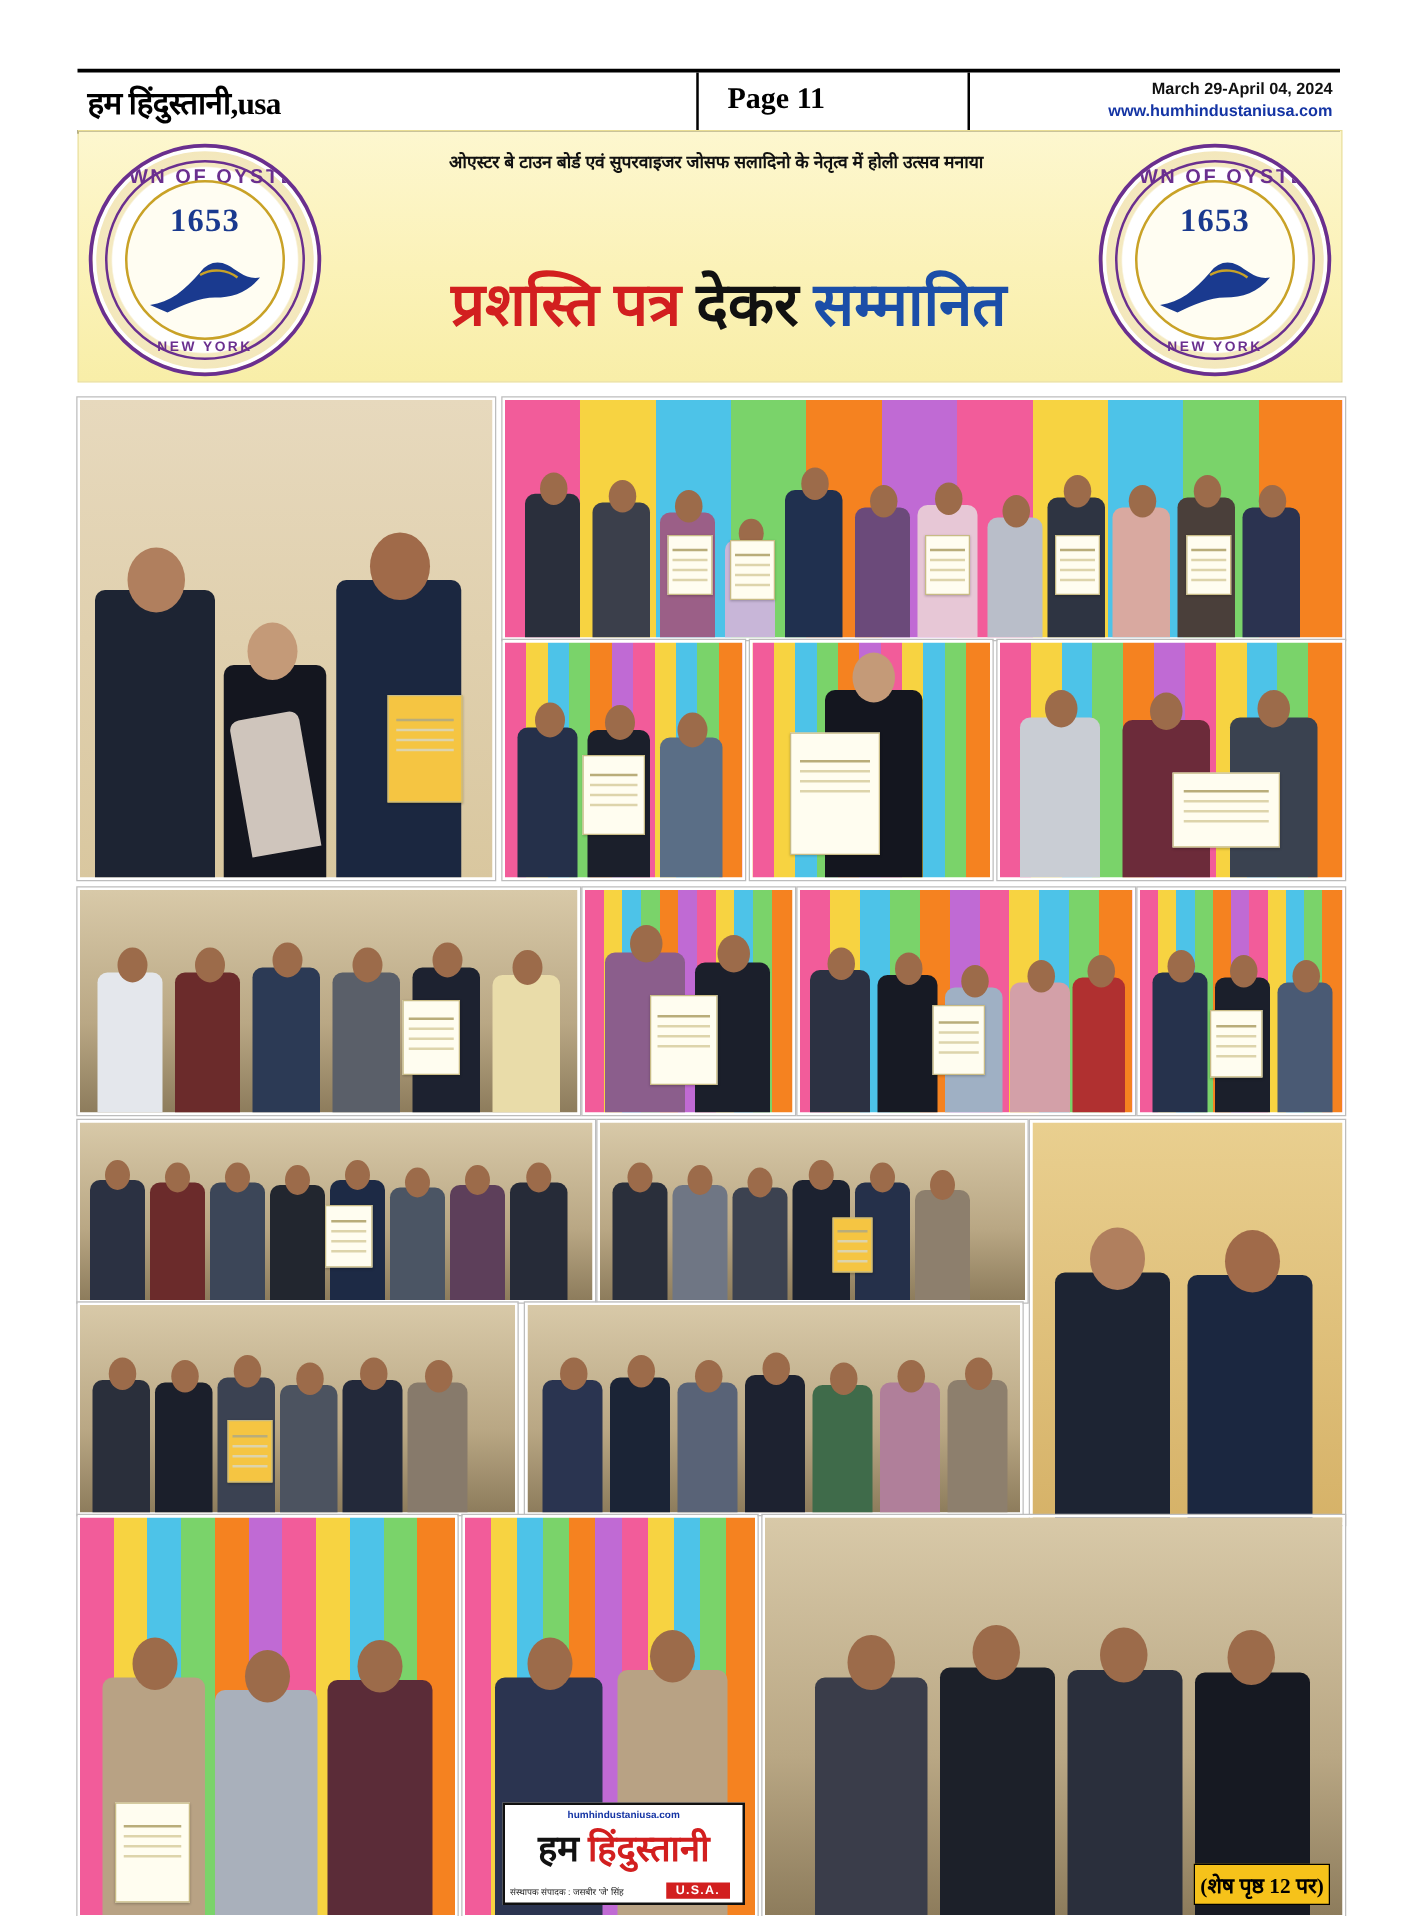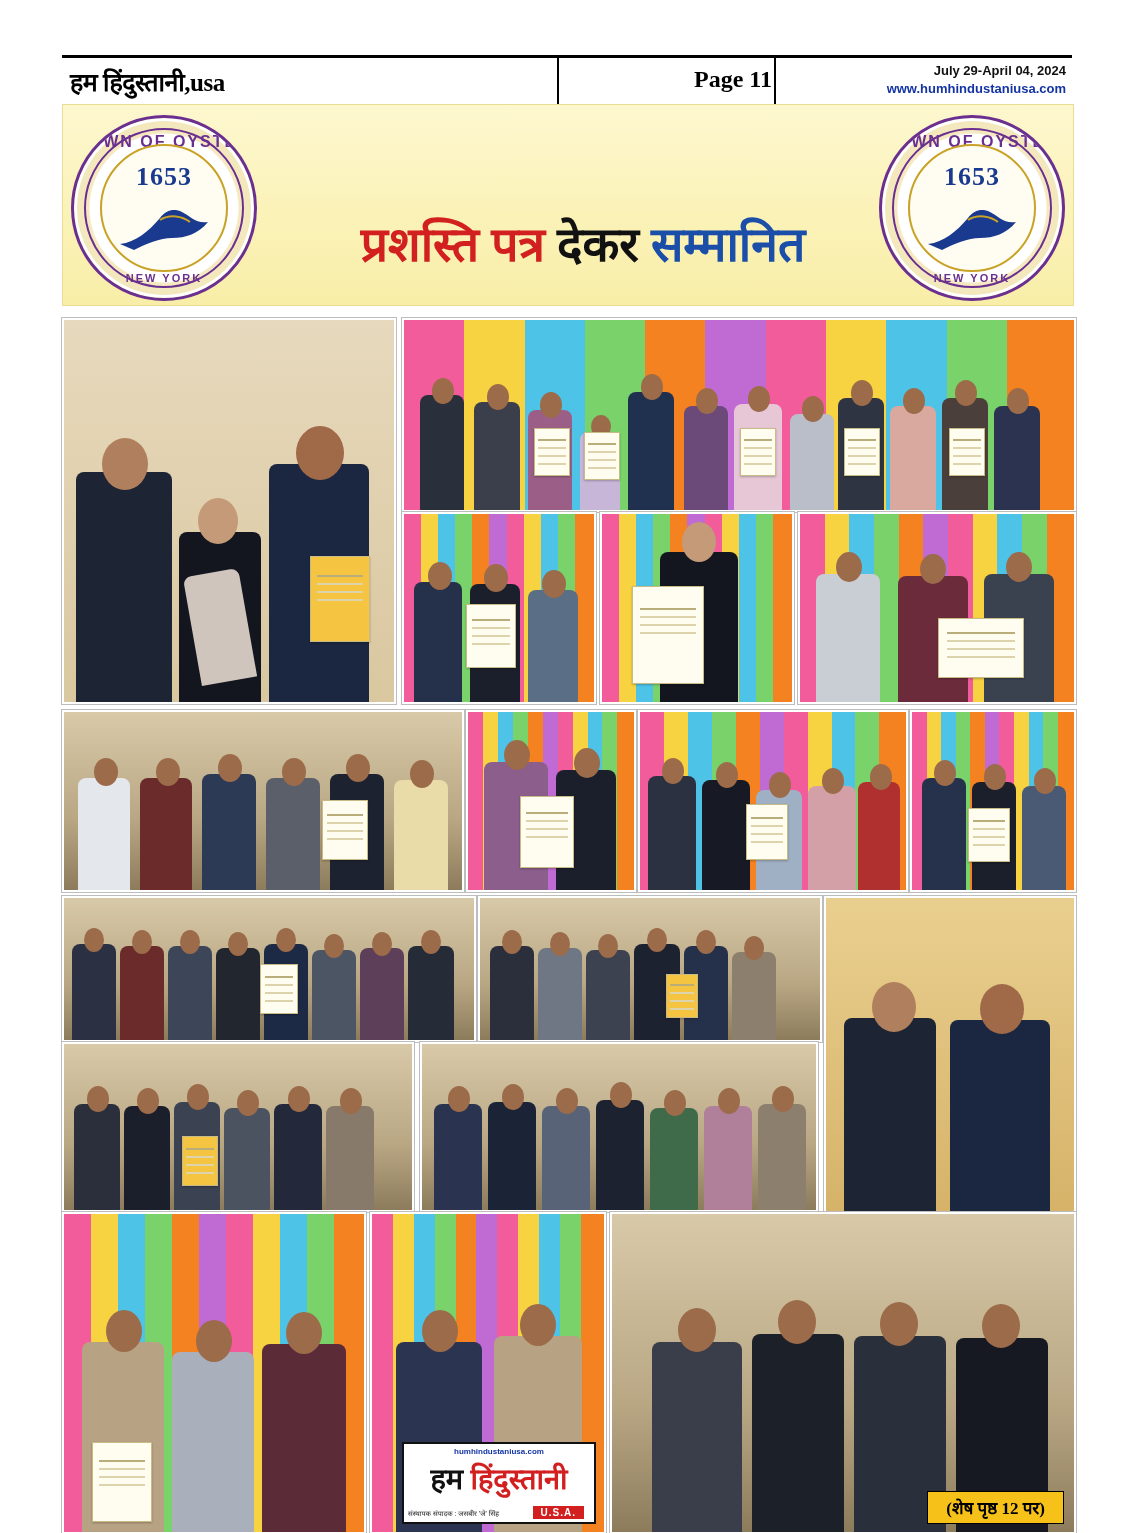--- a/index.html
+++ b/index.html
@@ -3,21 +3,21 @@
 <meta charset="utf-8">
 <style>
   html,body{margin:0;padding:0;background:#ffffff;}
   body{width:1135px;height:1533px;font-family:"Liberation Sans",sans-serif;position:relative;overflow:hidden;}
   .page{position:absolute;left:0;top:0;width:1135px;height:1533px;background:#fff;}
 
   
   .masthead{position:absolute;left:62px;top:55px;width:1010px;height:46px;border-top:3px solid #000;border-bottom:3px solid #000;}
   .mast-logo{position:absolute;left:8px;top:6px;font-family:"Liberation Serif",serif;font-weight:700;font-size:25px;color:#000;letter-spacing:-0.5px;}
   .mast-sep{position:absolute;left:495px;top:0;width:2px;height:46px;background:#000;}
-  .mast-page{position:absolute;left:520px;top:8px;width:190px;text-align:right;font-family:"Liberation Serif",serif;font-weight:700;font-size:24px;color:#000;}
+  .mast-page{position:absolute;left:520px;top:8px;width:190px;text-align:left;font-family:"Liberation Serif",serif;font-weight:700;font-size:24px;color:#000;}
   .mast-sep2{position:absolute;left:712px;top:0;width:2px;height:46px;background:#000;}
   .mast-date{position:absolute;right:6px;top:5px;text-align:right;font-size:13px;font-weight:700;color:#111;}
   .mast-url{position:absolute;right:6px;top:23px;text-align:right;font-size:13px;font-weight:700;color:#1434a4;}
 
   
   .banner{position:absolute;left:62px;top:104px;width:1010px;height:200px;background:linear-gradient(180deg,#fdf7cf 0%,#fbf2b8 55%,#f8eea8 100%);border:1px solid #e9dd93;}
   .seal{position:absolute;top:10px;width:180px;height:180px;border-radius:50%;background:radial-gradient(circle at 50% 50%, #fff 0%, #fff 58%, #f4e9c0 59%, #f1e3ad 100%);border:3px solid #6a2f8f;box-shadow:0 0 0 3px #fff inset;overflow:hidden;}
   .seal.left{left:8px;}
   .seal.right{right:8px;}
   .seal .ring{position:absolute;left:10px;top:10px;right:10px;bottom:10px;border-radius:50%;border:2px solid #6a2f8f;}
@@ -39,39 +39,39 @@
   .sky{background:linear-gradient(180deg,#e7d9bd 0%,#d9c79f 100%);}
   .stripes{background:repeating-linear-gradient(90deg,#f25c9a 0 9%,#f7d341 9% 18%,#4dc3e8 18% 27%,#7ad36a 27% 36%,#f58220 36% 45%,#c06ad4 45% 54%,#f25c9a 54% 63%,#f7d341 63% 72%,#4dc3e8 72% 81%,#7ad36a 81% 90%,#f58220 90% 100%);}
   .hall{background:linear-gradient(180deg,#d8c9a8 0%,#b9a784 60%,#8d7c5c 100%);}
   .warm{background:linear-gradient(180deg,#e9cf8f 0%,#d6b268 100%);}
   .figs{position:absolute;left:0;right:0;bottom:0;height:62%;}
   .fig{position:absolute;bottom:0;border-radius:8px 8px 0 0;}
   .head{position:absolute;border-radius:50%;background:#9c6b4a;}
   .citation{position:absolute;background:#fffdf0;border:1px solid #c8bb85;box-shadow:0 1px 2px rgba(0,0,0,.25);}
   .citation:after{content:"";position:absolute;left:10%;top:22%;right:10%;height:2px;background:#b9ad7a;box-shadow:0 8px 0 #ddd4ab,0 16px 0 #ddd4ab,0 24px 0 #ddd4ab;}
 
-  .cont-note{position:absolute;right:10px;bottom:8px;background:#f6c21a;border:1px solid #000;padding:4px 18px;font-family:"Liberation Serif",serif;font-weight:700;font-size:17px;color:#000;}
+  .cont-note{position:absolute;right:10px;bottom:8px;background:#f6c21a;border:1px solid #000;padding:4px 4px;font-family:"Liberation Serif",serif;font-weight:700;font-size:17px;color:#000;}
   .logo-stamp{position:absolute;right:8px;bottom:8px;width:190px;height:78px;background:#fff;border:2px solid #111;}
   .logo-stamp .u1{position:absolute;left:0;right:0;top:3px;text-align:center;font-size:8px;color:#1434a4;font-weight:700;}
   .logo-stamp .u2{position:absolute;left:0;right:0;top:14px;text-align:center;font-family:"Liberation Serif",serif;font-weight:700;font-size:29px;color:#111;}
   .logo-stamp .u2 .r{color:#d21f1f;}
   .logo-stamp .u3{position:absolute;left:4px;bottom:4px;font-size:7px;color:#222;}
   .logo-stamp .u4{position:absolute;right:10px;bottom:3px;background:#d21f1f;color:#fff;font-size:10px;font-weight:700;padding:1px 8px;letter-spacing:1px;}
 </style>
 </head>
 <body>
 
 <div class="page">
 
   <div class="masthead">
     <div class="mast-logo">हम हिंदुस्तानी,usa</div>
     <div class="mast-sep"></div>
     <div class="mast-page">Page 11</div>
     <div class="mast-sep2"></div>
-    <div class="mast-date">July 29-April 04, 2024</div>
+    <div class="mast-date">March 29-April 04, 2024</div>
     <div class="mast-url">www.humhindustaniusa.com</div>
   </div>
 
   <div class="banner">
 
     <div class="seal left">
       <div class="ring"></div>
       <div class="txtTop">TOWN OF OYSTER BAY</div>
       <div class="txtBot">NEW YORK</div>
       <div class="ring2"></div>
@@ -87,20 +87,21 @@
       <div class="txtTop">TOWN OF OYSTER BAY</div>
       <div class="txtBot">NEW YORK</div>
       <div class="ring2"></div>
       <div class="yr">1653</div>
       <svg class="bird" viewBox="0 0 96 52">
         <path d="M4 40 C20 38 32 28 44 14 C50 6 58 4 66 8 C74 12 80 20 92 18 C82 30 70 34 56 34 C44 34 30 40 18 46 Z" fill="#1a3a8f"></path>
         <path d="M44 16 C54 10 66 12 74 18" fill="none" stroke="#c9a227" stroke-width="2"></path>
       </svg>
     </div>
 
+    <div class="kicker">ओएस्टर बे टाउन बोर्ड एवं सुपरवाइजर जोसफ सलादिनो के नेतृत्व में होली उत्सव मनाया</div>
     <div class="head2">
       <span class="red">प्रशस्ति पत्र</span>
       <span class="blk">देकर</span>
       <span class="blu">सम्मानित</span>
     </div>
   </div>
 
   <div class="ph sky" style="left:62px;top:318px;width:330px;height:382px;">
     <div class="figs">
       <div class="fig" style="left:12px;width:96px;height:230px;background:#1d2433;"></div>

